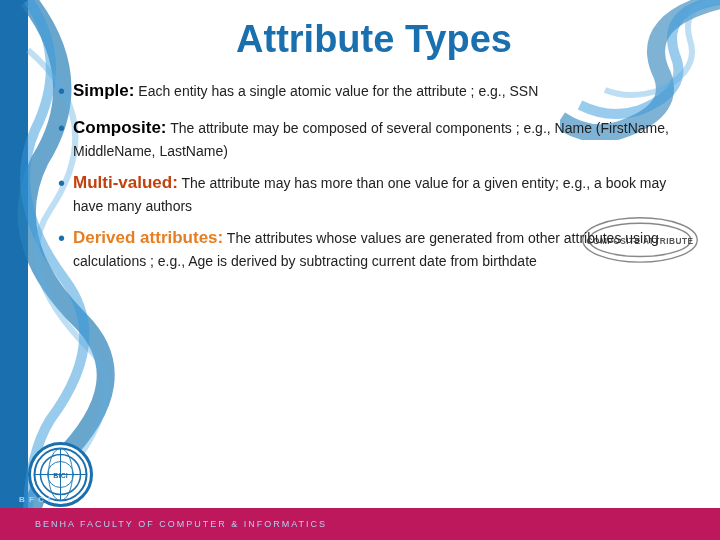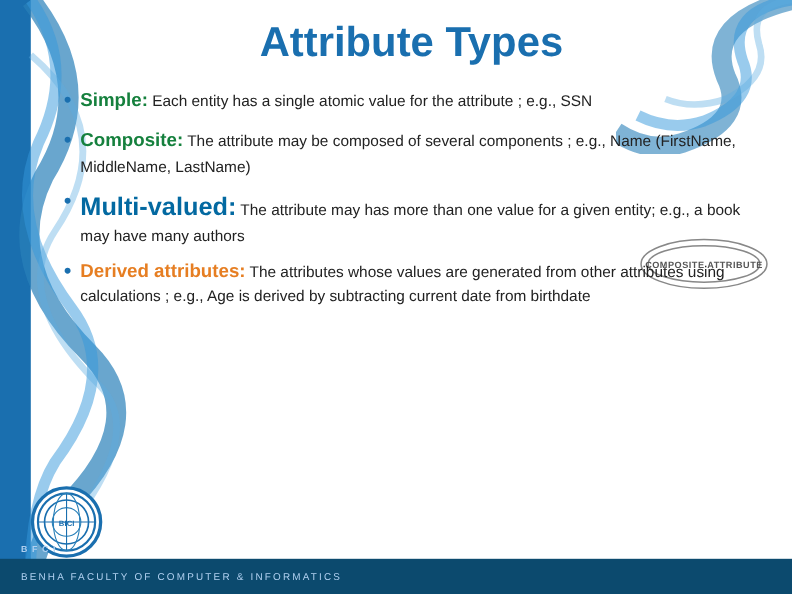--- a/index.html
+++ b/index.html
@@ -51,25 +51,25 @@
       height: 100%;
     }
 
     
     .bottom-bar {
       position: absolute;
       bottom: 0;
       left: 0;
       width: 720px;
       height: 32px;
-      background: #0c4a6e;
+      background: #be185d;
       z-index: 2;
       display: flex;
       align-items: center;
-      padding-left: 19px;
+      padding-left: 35px;
     }
 
     .bottom-text {
       color: #b0d0f0;
       font-size: 9px;
       letter-spacing: 2px;
       text-transform: uppercase;
     }
 
     
@@ -142,28 +142,28 @@
       margin-right: 8px;
       margin-top: -2px;
       flex-shrink: 0;
     }
 
     .bullet-content {
       flex: 1;
     }
 
     .keyword-blue {
-      color: #15803d;
+      color: #000000;
       font-size: 17px;
       font-weight: bold;
     }
 
     .keyword-teal {
-      color: #0369a1;
-      font-size: 23px;
+      color: #c2410c;
+      font-size: 17px;
       font-weight: bold;
     }
 
     .keyword-orange {
       color: #e67e22;
       font-size: 17px;
       font-weight: bold;
       text-align: center;
     }
 

